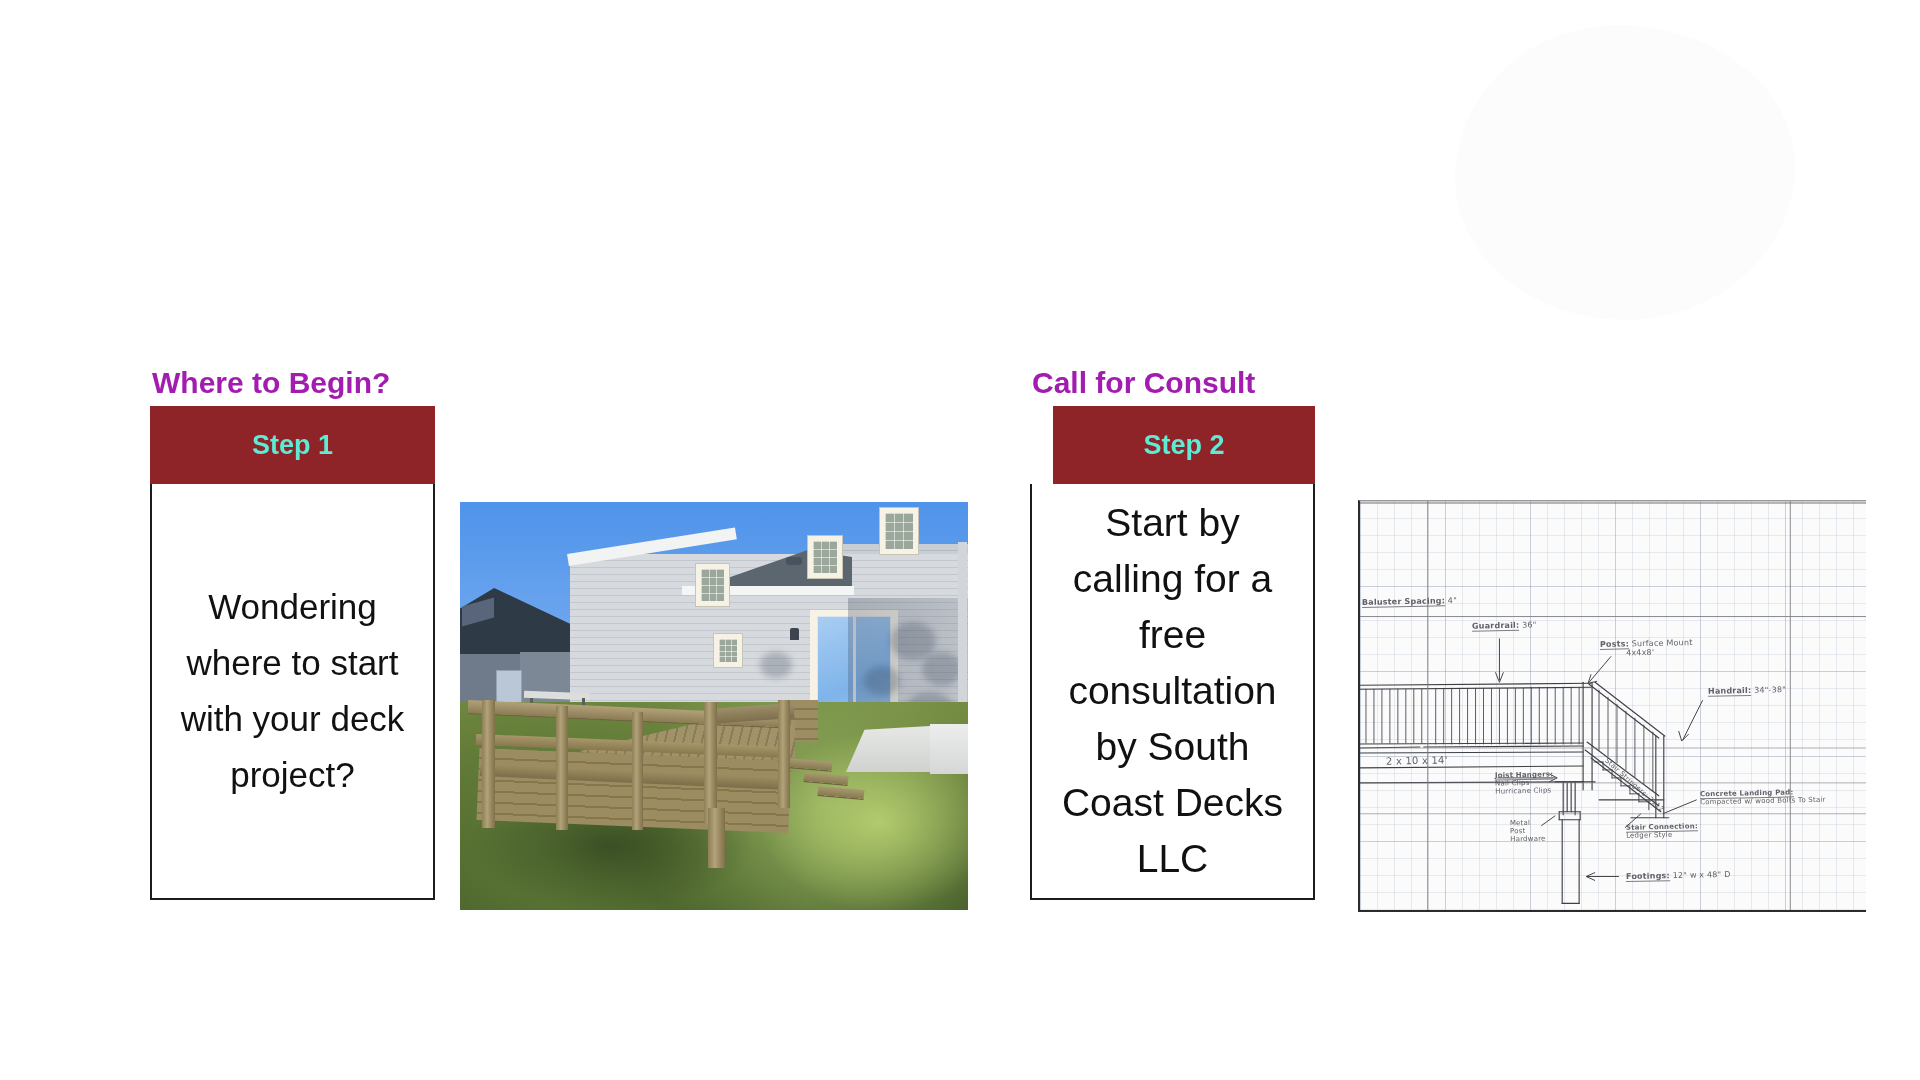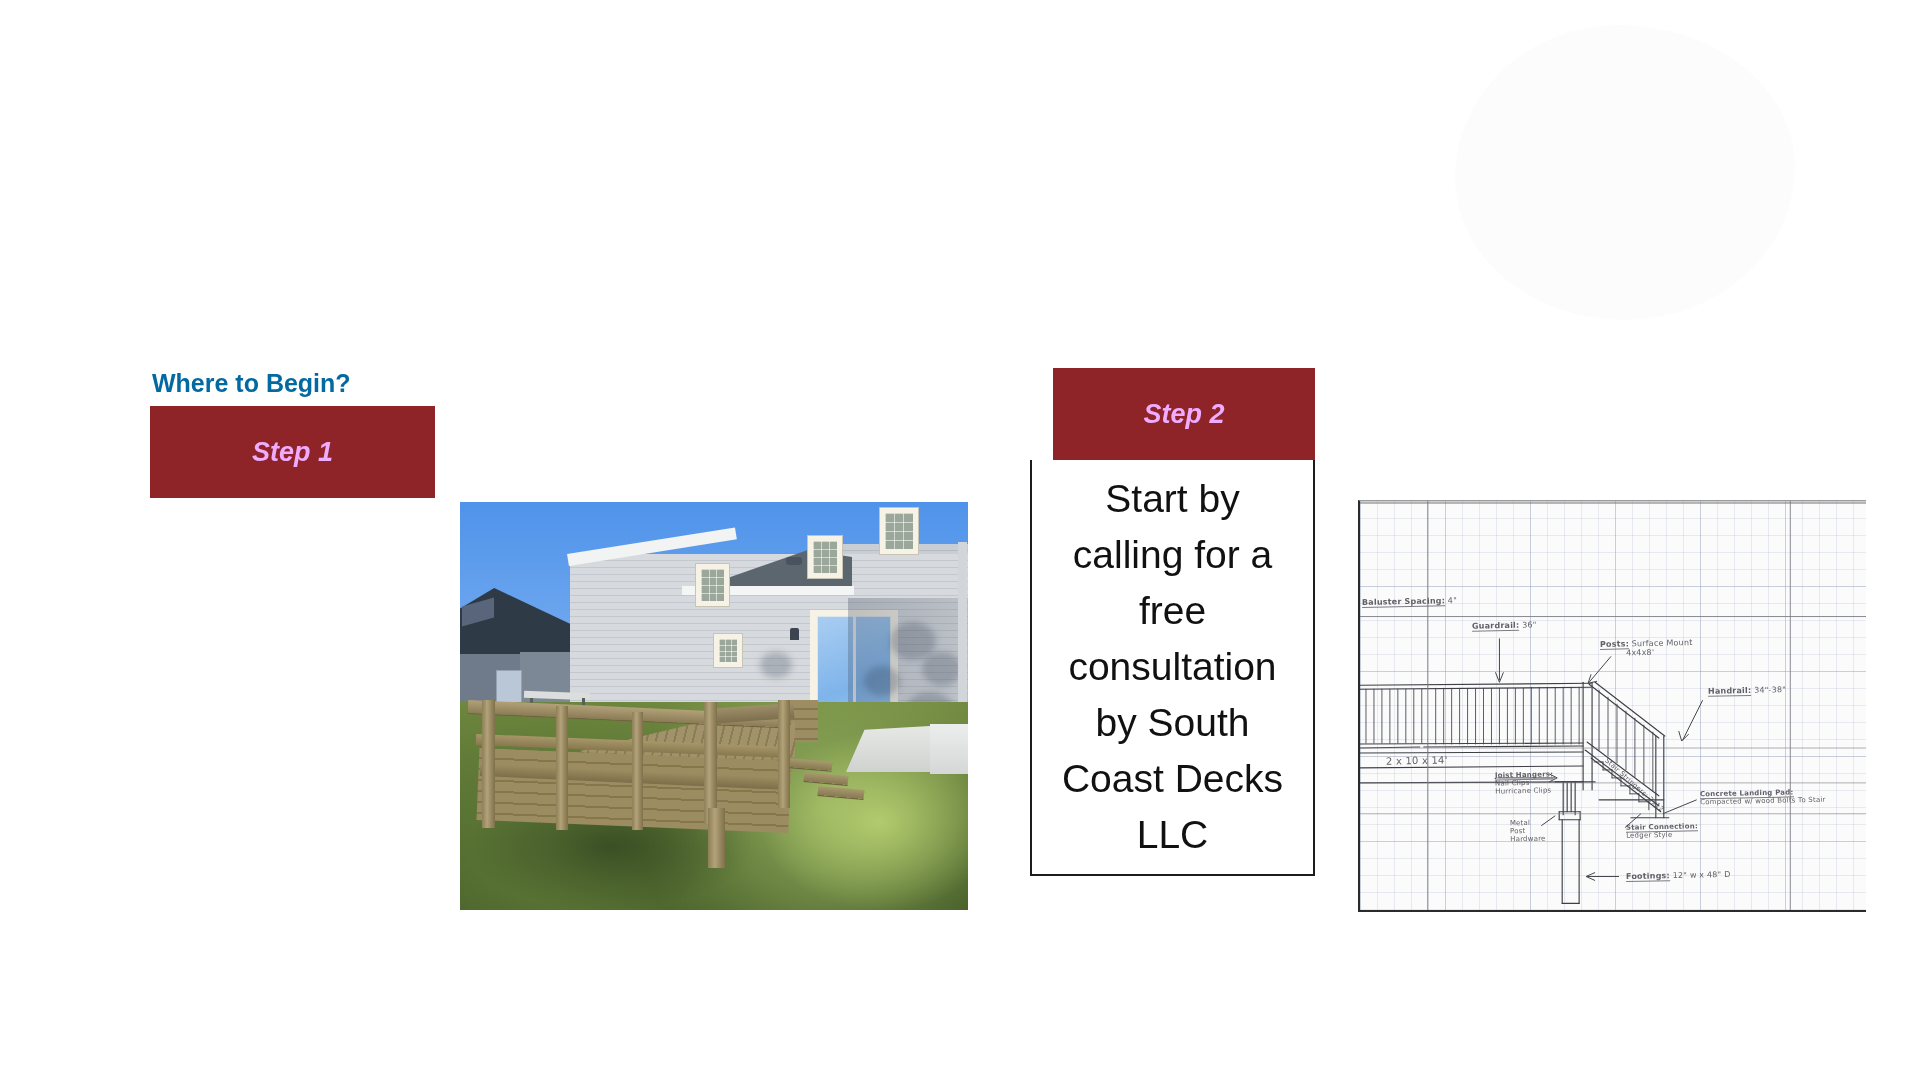--- a/index.html
+++ b/index.html
@@ -49,43 +49,42 @@
 
   
   .step-col {
     position: absolute;
     top: 368px;
   }
   .step-col.col-1 { left: 150px; }
   .step-col.col-2 { left: 1030px; }
 
   .step-caption {
-    font-size: 25px;
+    font-size: 30px;
     font-weight: 700;
-    color: #0369a1;
+    color: #a21caf;
     line-height: 30px;
     margin: 0 0 8px 2px;
     white-space: nowrap;
   }
 
   .step-card {
     width: 285px;
     background: #ffffff;
   }
   .step-badge {
-    height: 92px;
+    height: 78px;
     background: #8e2428;
-    color: #f0abfc;
+    color: #5eead4;
     font-size: 27px;
     font-weight: 700;
     display: flex;
     align-items: center;
     justify-content: center;
     box-sizing: border-box;
-    font-style: italic;
   }
   .step-body {
     border: 2px solid #1c1c1c;
     border-top: none;
     height: 416px;
     box-sizing: border-box;
     display: flex;
     align-items: center;
     justify-content: center;
     padding: 10px 14px;
@@ -388,20 +387,23 @@
 
 <div class="slide">
 
   <div class="deco-blob"></div>
 
 
   <div class="step-col col-1">
     <div class="step-caption">Where to Begin?</div>
     <div class="step-card">
       <div class="step-badge" style="background: rgb(142, 36, 40);">Step 1</div>
+      <div class="step-body">
+        <div class="step-text">Wondering where to start with your deck project?</div>
+      </div>
     </div>
   </div>
 
   <div class="photo-frame">
     <div class="ph sky"></div>
 
     <div class="ph nb-roof"></div>
     <div class="ph nb-skylight"></div>
     <div class="ph nb-wall"></div>
     <div class="ph nb-wall2"></div>
@@ -463,20 +465,21 @@
     <div class="ph post post-3"></div>
     <div class="ph post post-4"></div>
     <div class="ph post post-5"></div>
     <div class="ph post post-big"></div>
     <div class="ph stepboard sb-1"></div>
     <div class="ph stepboard sb-2"></div>
     <div class="ph stepboard sb-3"></div>
   </div>
 
   <div class="step-col col-2">
+    <div class="step-caption">Call for Consult</div>
     <div class="step-card">
       <div class="step-badge" style="background: rgb(142, 36, 40); margin-left: 23px;">Step 2</div>
       <div class="step-body tight">
         <div class="step-text">Start by calling for a free consultation by South Coast Decks LLC</div>
       </div>
     </div>
   </div>
 
   <div class="blueprint-frame">
     <div class="bp-grid"></div>

